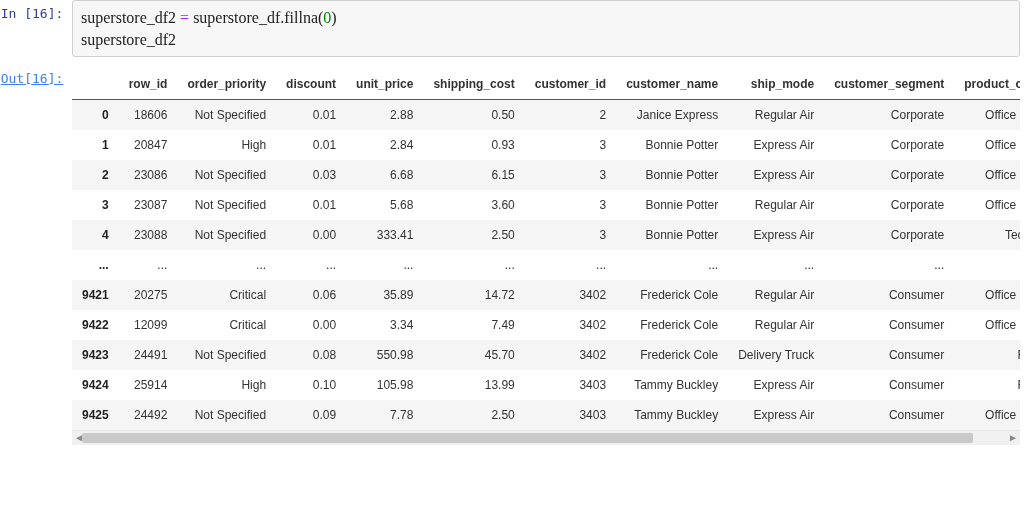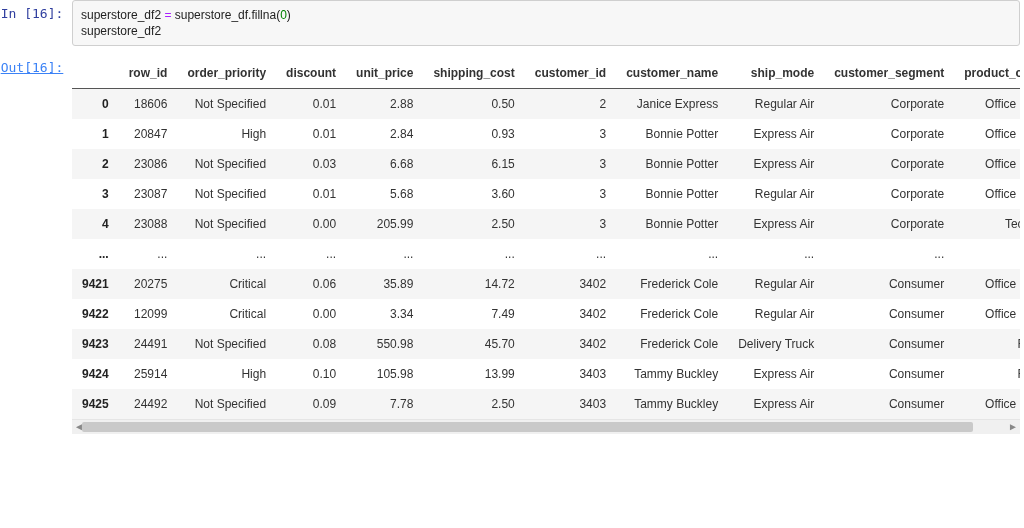--- a/index.html
+++ b/index.html
@@ -25,22 +25,22 @@
     box-sizing: border-box;
   }
   .input-prompt { color: #303F9F; }
   .output-prompt { color: #3b82f6; text-decoration: underline; }
   .input-area {
     flex: 1;
     border: 1px solid #cfcfcf;
     border-radius: 3px;
     background: #f7f7f7;
     padding: 6px 8px;
-    font-family: Liberation Sans, sans-serif;
-    font-size: 12px;
+    font-family: Liberation Serif, serif;
+    font-size: 16px;
     line-height: 1.35;
     white-space: pre;
     margin-right: 4px;
   }
   .code { color: #222; }
   .op { color: #AA22FF; }
   .num { color: #008000; }
   .output-area {
     flex: 1;
     padding-top: 4px;
@@ -185,21 +185,21 @@
               <td>Bonnie Potter</td>
               <td>Regular Air</td>
               <td>Corporate</td>
               <td>Office Supplies</td>
             </tr>
             <tr>
               <th>4</th>
               <td>23088</td>
               <td>Not Specified</td>
               <td>0.00</td>
-              <td>205.99</td>
+              <td>333.41</td>
               <td>2.50</td>
               <td>3</td>
               <td>Bonnie Potter</td>
               <td>Express Air</td>
               <td>Corporate</td>
               <td>Technology</td>
             </tr>
             <tr>
               <th>...</th>
               <td>...</td>

